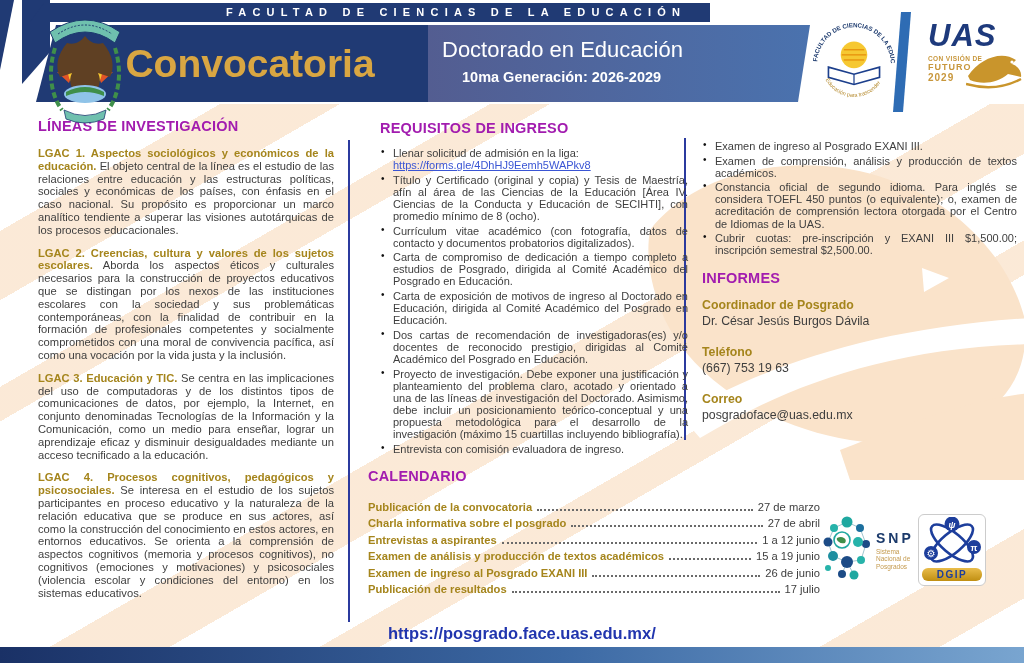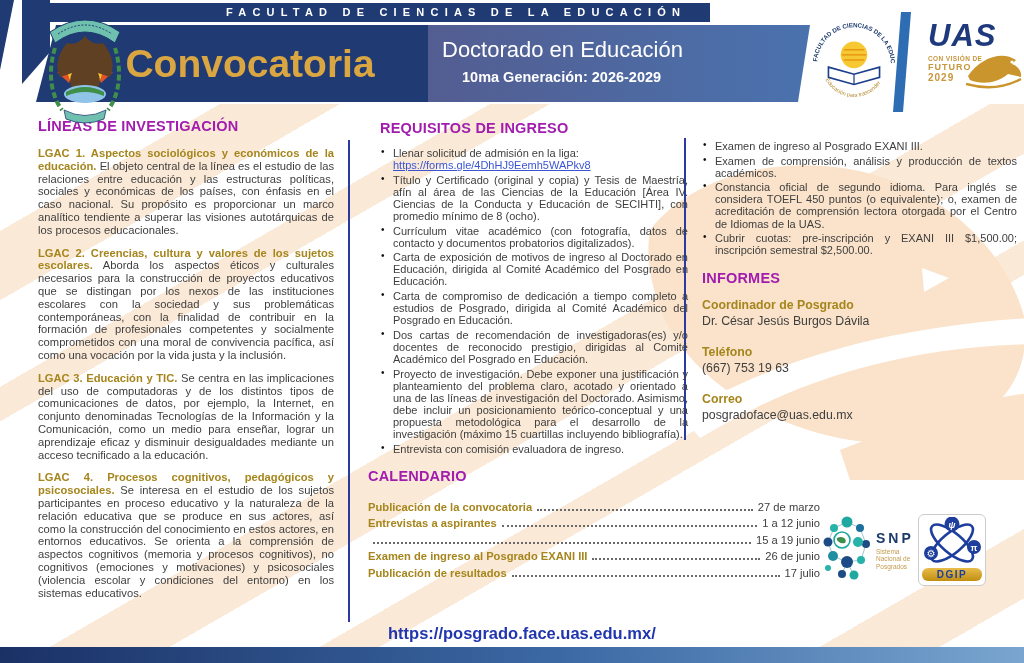--- a/index.html
+++ b/index.html
@@ -168,22 +168,22 @@
     <p class="lgac"><b>LGAC 4. Procesos cognitivos, pedagógicos y psicosociales.</b> <span>Se interesa en el estudio de los sujetos participantes en proceso educativo y la naturaleza de la relación educativa que se produce en sus actores, así como la construcción del conocimiento en estos actores, en entornos educativos. Se orienta a la comprensión de aspectos cognitivos (memoria y procesos cognitivos), no cognitivos (emociones y motivaciones) y psicosociales (violencia escolar y condiciones del entorno) en los sistemas educativos.</span></p>
   </section>
 
   <section class="col col-mid">
     <h2>REQUISITOS DE INGRESO</h2>
     <ul class="blist">
       <li><span>Llenar solicitud de admisión en la liga:</span><br>
         <a class="link">https://forms.gle/4DhHJ9Eemh5WAPkv8</a></li>
       <li>Título y Certificado (original y copia) y Tesis de Maestría, afín al área de las Ciencias de la Educación [Área IV. Ciencias de la Conducta y Educación de SECIHTI], con promedio mínimo de 8 (ocho).</li>
       <li>Currículum vitae académico (con fotografía, datos de contacto y documentos probatorios digitalizados).</li>
+      <li>Carta de compromiso de dedicación a tiempo completo a estudios de Posgrado, dirigida al Comité Académico del Posgrado en Educación.</li>
       <li>Carta de exposición de motivos de ingreso al Doctorado en Educación, dirigida al Comité Académico del Posgrado en Educación.</li>
-      <li>Carta de compromiso de dedicación a tiempo completo a estudios de Posgrado, dirigida al Comité Académico del Posgrado en Educación.</li>
       <li>Dos cartas de recomendación de investigadoras(es) y/o docentes de reconocido prestigio, dirigidas al Comité Académico del Posgrado en Educación.</li>
       <li>Proyecto de investigación. Debe exponer una justificación y planteamiento del problema claro, acotado y orientado a una de las líneas de investigación del Doctorado. Asimismo, debe incluir un posicionamiento teórico-conceptual y una propuesta metodológica para el desarrollo de la investigación (máximo 15 cuartillas incluyendo bibliografía).</li>
       <li>Entrevista con comisión evaluadora de ingreso.</li>
     </ul>
   </section>
 
   <section class="col col-right">
     <ul class="blist">
       <li>Examen de ingreso al Posgrado EXANI III.</li>
       <li>Examen de comprensión, análisis y producción de textos académicos.</li>
@@ -202,25 +202,31 @@
   </section>
 
   <section class="calendar">
     <h2>CALENDARIO</h2>
     <div class="cal-row">
       <span class="cal-label">Publicación de la convocatoria</span>
         <span class="cal-dots"></span>
         <span class="cal-date">27 de marzo</span>
       </div>
     <div class="cal-row">
+      <span class="cal-label">Charla informativa sobre el posgrado</span>
+        <span class="cal-dots"></span>
+        <span class="cal-date">27 de abril</span>
+      </div>
+    <div class="cal-row">
       <span class="cal-label">Entrevistas a aspirantes</span>
         <span class="cal-dots"></span>
         <span class="cal-date">1 a 12 junio</span>
       </div>
     <div class="cal-row">
+      <span class="cal-label">Examen de análisis y producción de textos académicos</span>
         <span class="cal-dots"></span>
         <span class="cal-date">15 a 19 junio</span>
       </div>
     <div class="cal-row">
       <span class="cal-label">Examen de ingreso al Posgrado EXANI III</span>
         <span class="cal-dots"></span>
         <span class="cal-date">26 de junio</span>
       </div>
     <div class="cal-row">
       <span class="cal-label">Publicación de resultados</span>

